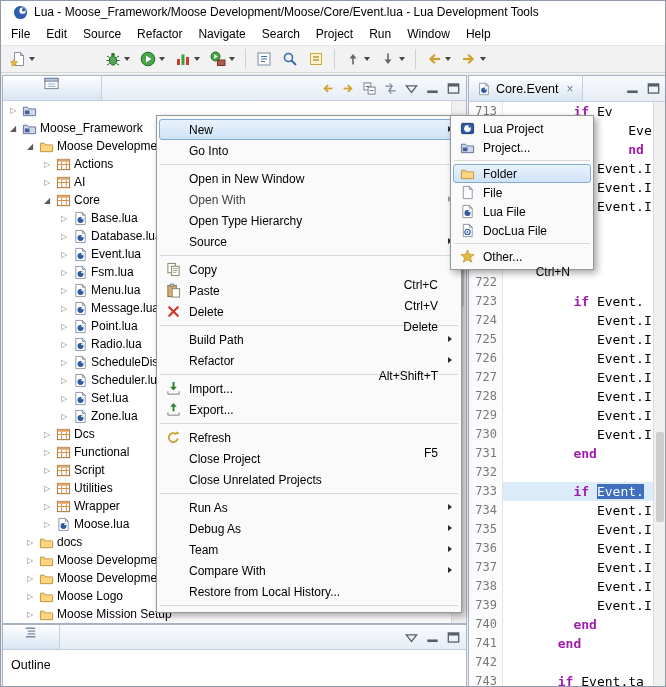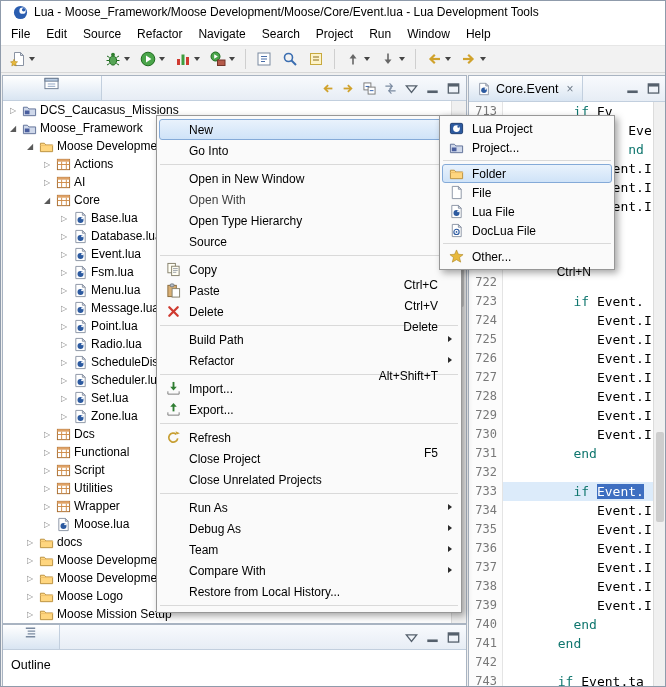--- a/index.html
+++ b/index.html
@@ -51,28 +51,28 @@
   
   .editor-tabbar { height:26px; display:flex; align-items:stretch; background:linear-gradient(#f8fafd,#e7edf5); border-bottom:1px solid #c2cfde; }
   .editor-tab { display:flex; align-items:center; gap:5px; padding:0 8px; background:linear-gradient(#ffffff,#d9e5f2); border-right:1px solid #c2cfde; font-size:12.5px; white-space:nowrap; }
   .editor-tab .ic { width:14px; height:14px; }
   .editor-body { position:absolute; top:26px; left:0; right:0; bottom:0; display:flex; background:#fff; }
   .ruler { width:34px; background:#fcfcfc; border-right:1px solid #e4e4e4; flex:0 0 auto; }
   .rn { font:12px/19px "DejaVu Sans Mono",monospace; color:#787878; text-align:right; padding-right:5px; }
   .codecol { flex:1; overflow:hidden; }
   .cl { font:13px/19px "DejaVu Sans Mono",monospace; white-space:pre; height:19px; }
   .cl.cur { background:#dcebfa; }
-  .kw { color:#0f766e; font-weight:normal; }
+  .kw { color:#a21caf; font-weight:bold; }
   .sel { background:#3e6fc1; color:#fff; }
   .editor-scroll { width:13px; background:#f0f0f0; border-left:1px solid #dcdcdc; position:relative; flex:0 0 auto; }
 
   
   .menu { position:absolute; background:#fafafa; border:1px solid #979797; box-shadow:3px 3px 7px rgba(0,0,0,.35); padding:3px 0; z-index:40; }
   .menu.ctx { left:155px; top:114px; width:306px; }
-  .menu.sub { left:438px; top:114px; width:176px; z-index:50; }
+  .menu.sub { left:449px; top:114px; width:144px; z-index:50; }
   .menu-row { display:flex; align-items:center; position:relative; margin:0 2px; padding:0 6px 0 2px; border:1px solid transparent; border-radius:3px; }
   .ctx .menu-row { height:21px; }
   .sub .menu-row { height:19px; }
   .menu-row.hl { background:linear-gradient(#e9f2fc,#cfe3f8); border-color:#84aad8; }
   .menu-row.dis { color:#404040; }
   .micon { width:22px; height:16px; display:flex; align-items:center; justify-content:center; flex:0 0 auto; }
   .micon .ic { width:15px; height:15px; }
   .mlabel { margin-left:5px; white-space:nowrap; }
   .mshort { margin-left:auto; padding-right:14px; white-space:nowrap;margin-top:30px; }
   .marrow { position:absolute; right:6px; top:50%; margin-top:-3.5px; width:0; height:0; border-left:4px solid #2b2b2b; border-top:3.5px solid transparent; border-bottom:3.5px solid transparent; }
@@ -295,21 +295,20 @@
   </div>
   <div class="tree-body" id="tree">
       <div class="tree-row" style="padding-left: 4px;">
         <span class="tarrow col">▷</span>
         <span class="ic ticon">
           <svg viewBox="0 0 16 16">
             <path d="M1.5 13.5v-9h4.2l1.6 1.8h7.2v7.2z" fill="#cfd8ea" stroke="#5e6f96"></path>
             <rect x="3" y="8" width="5" height="4" fill="#4a5e9e"></rect>
           </svg>
         </span>
-        <span class="tlabel">DCS_Caucasus_Missions</span>
       </div>
       <div class="tree-row" style="padding-left: 4px;">
         <span class="tarrow">◢</span>
         <span class="ic ticon">
           <svg viewBox="0 0 16 16">
             <path d="M1.5 13.5v-9h4.2l1.6 1.8h7.2v7.2z" fill="#cfd8ea" stroke="#5e6f96"></path>
             <rect x="3" y="8" width="5" height="4" fill="#4a5e9e"></rect>
           </svg>
         </span>
         <span class="tlabel">Moose_Framework</span>

